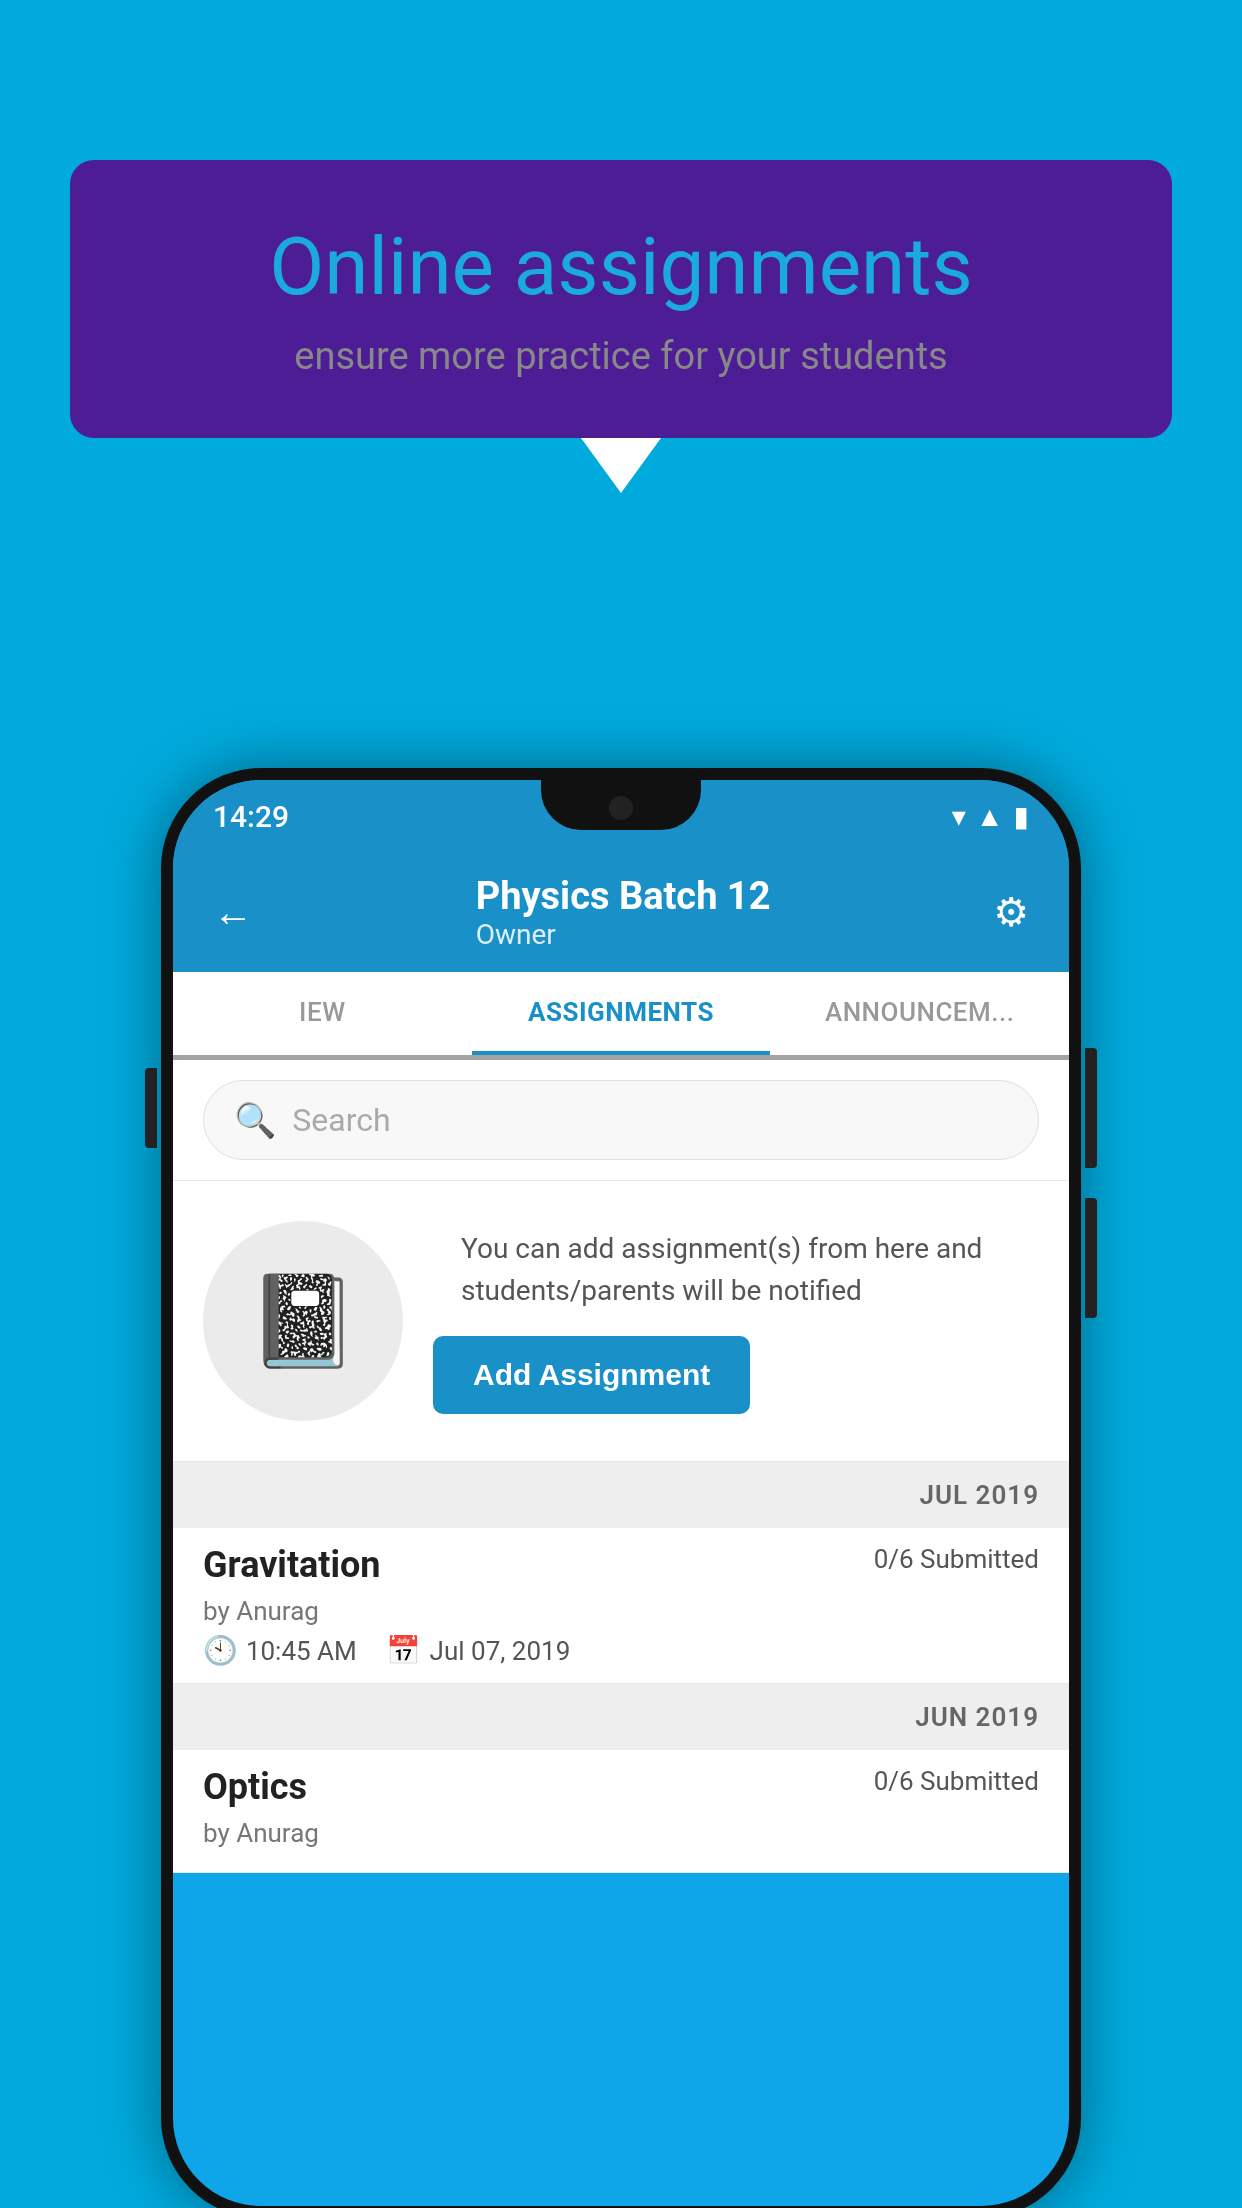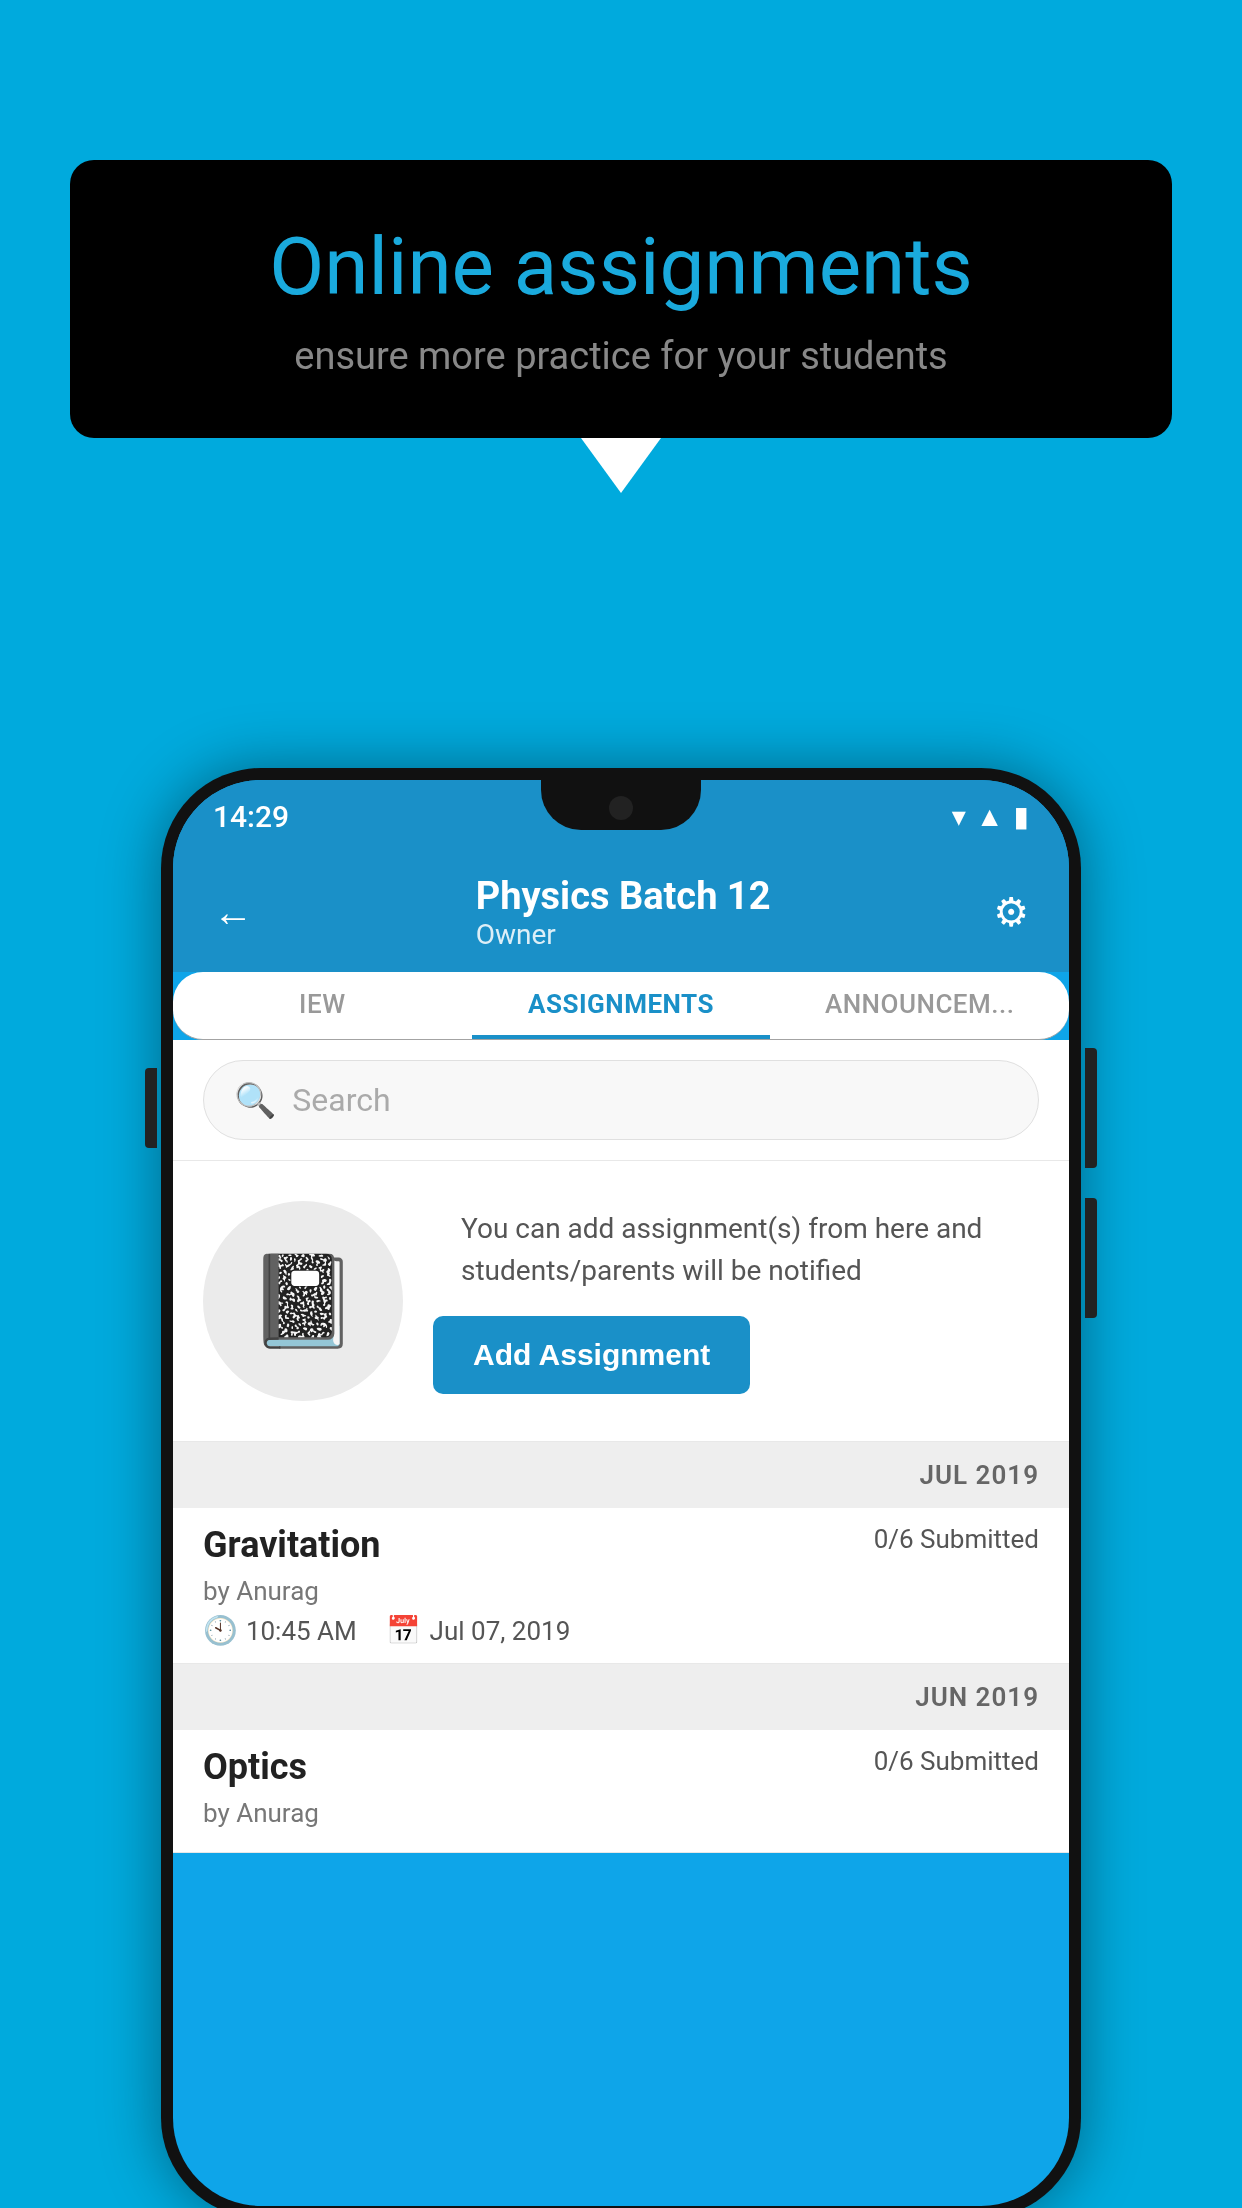--- a/index.html
+++ b/index.html
@@ -18,21 +18,21 @@
       position: absolute;
       top: 160px;
       left: 70px;
       right: 70px;
       display: flex;
       flex-direction: column;
       align-items: center;
     }
 
     .speech-bubble {
-      background: #000000;
+      background: #4c1d95;
       border-radius: 24px;
       padding: 60px 80px;
       text-align: center;
       width: 100%;
     }
 
     .speech-bubble-title {
       font-size: 80px;
       color: #1AAADD;
       font-weight: 400;
@@ -156,26 +156,25 @@
     }
 
     .header-settings {
       color: white;
       font-size: 40px;
     }
 
     
     .tabs-bar {
       background: white;
-      height: 68px;
+      height: 88px;
       display: flex;
       align-items: stretch;
-      border-bottom: 1px solid #a3a3a3;
+      border-bottom: 5px solid #a3a3a3;
       overflow: hidden;
-      border-radius: 30px;
     }
 
     .tab-item {
       flex: 1;
       display: flex;
       align-items: center;
       justify-content: center;
       font-size: 26px;
       color: #999;
       font-weight: 500;

